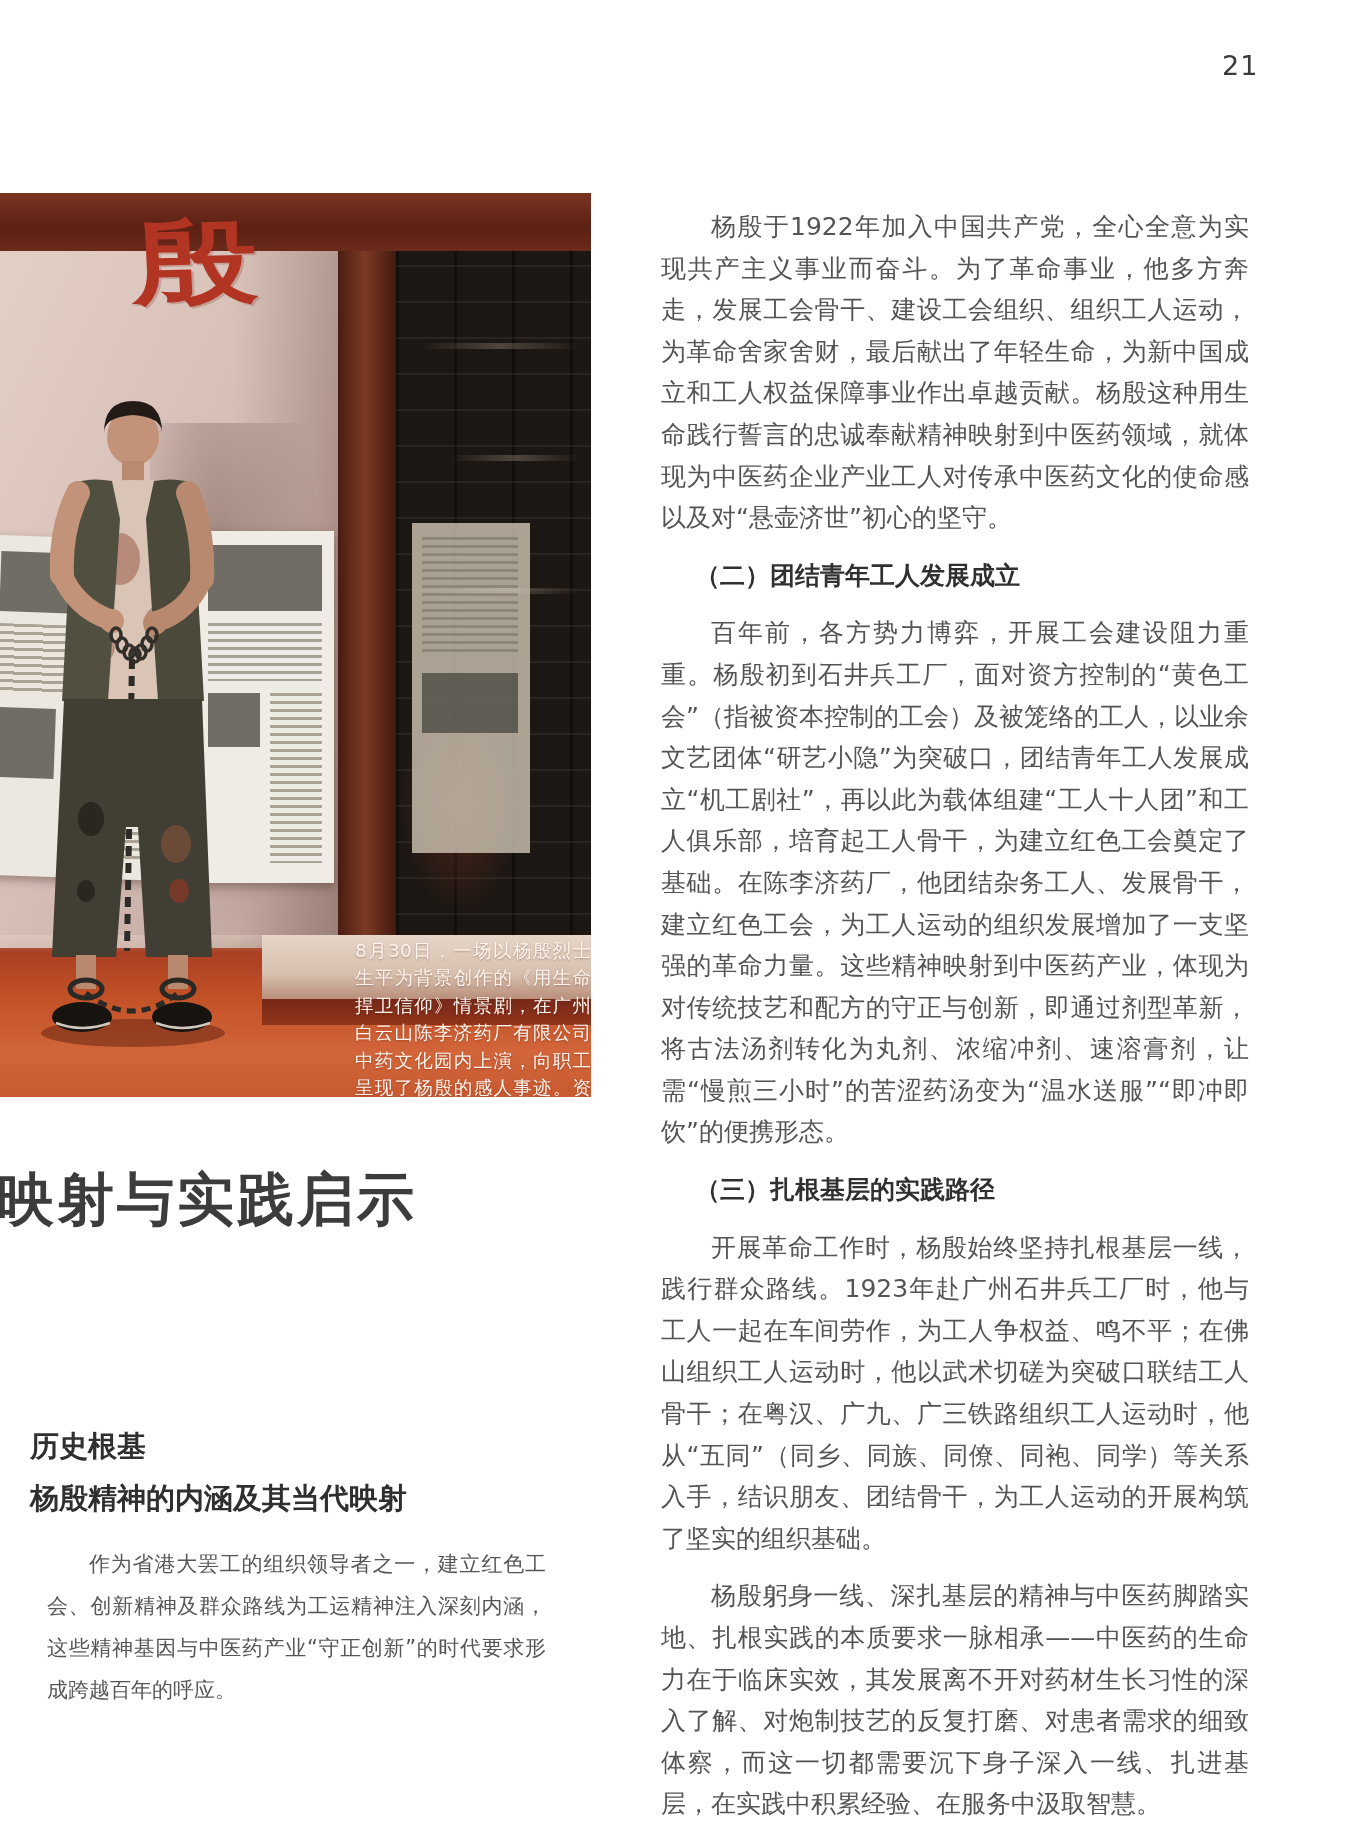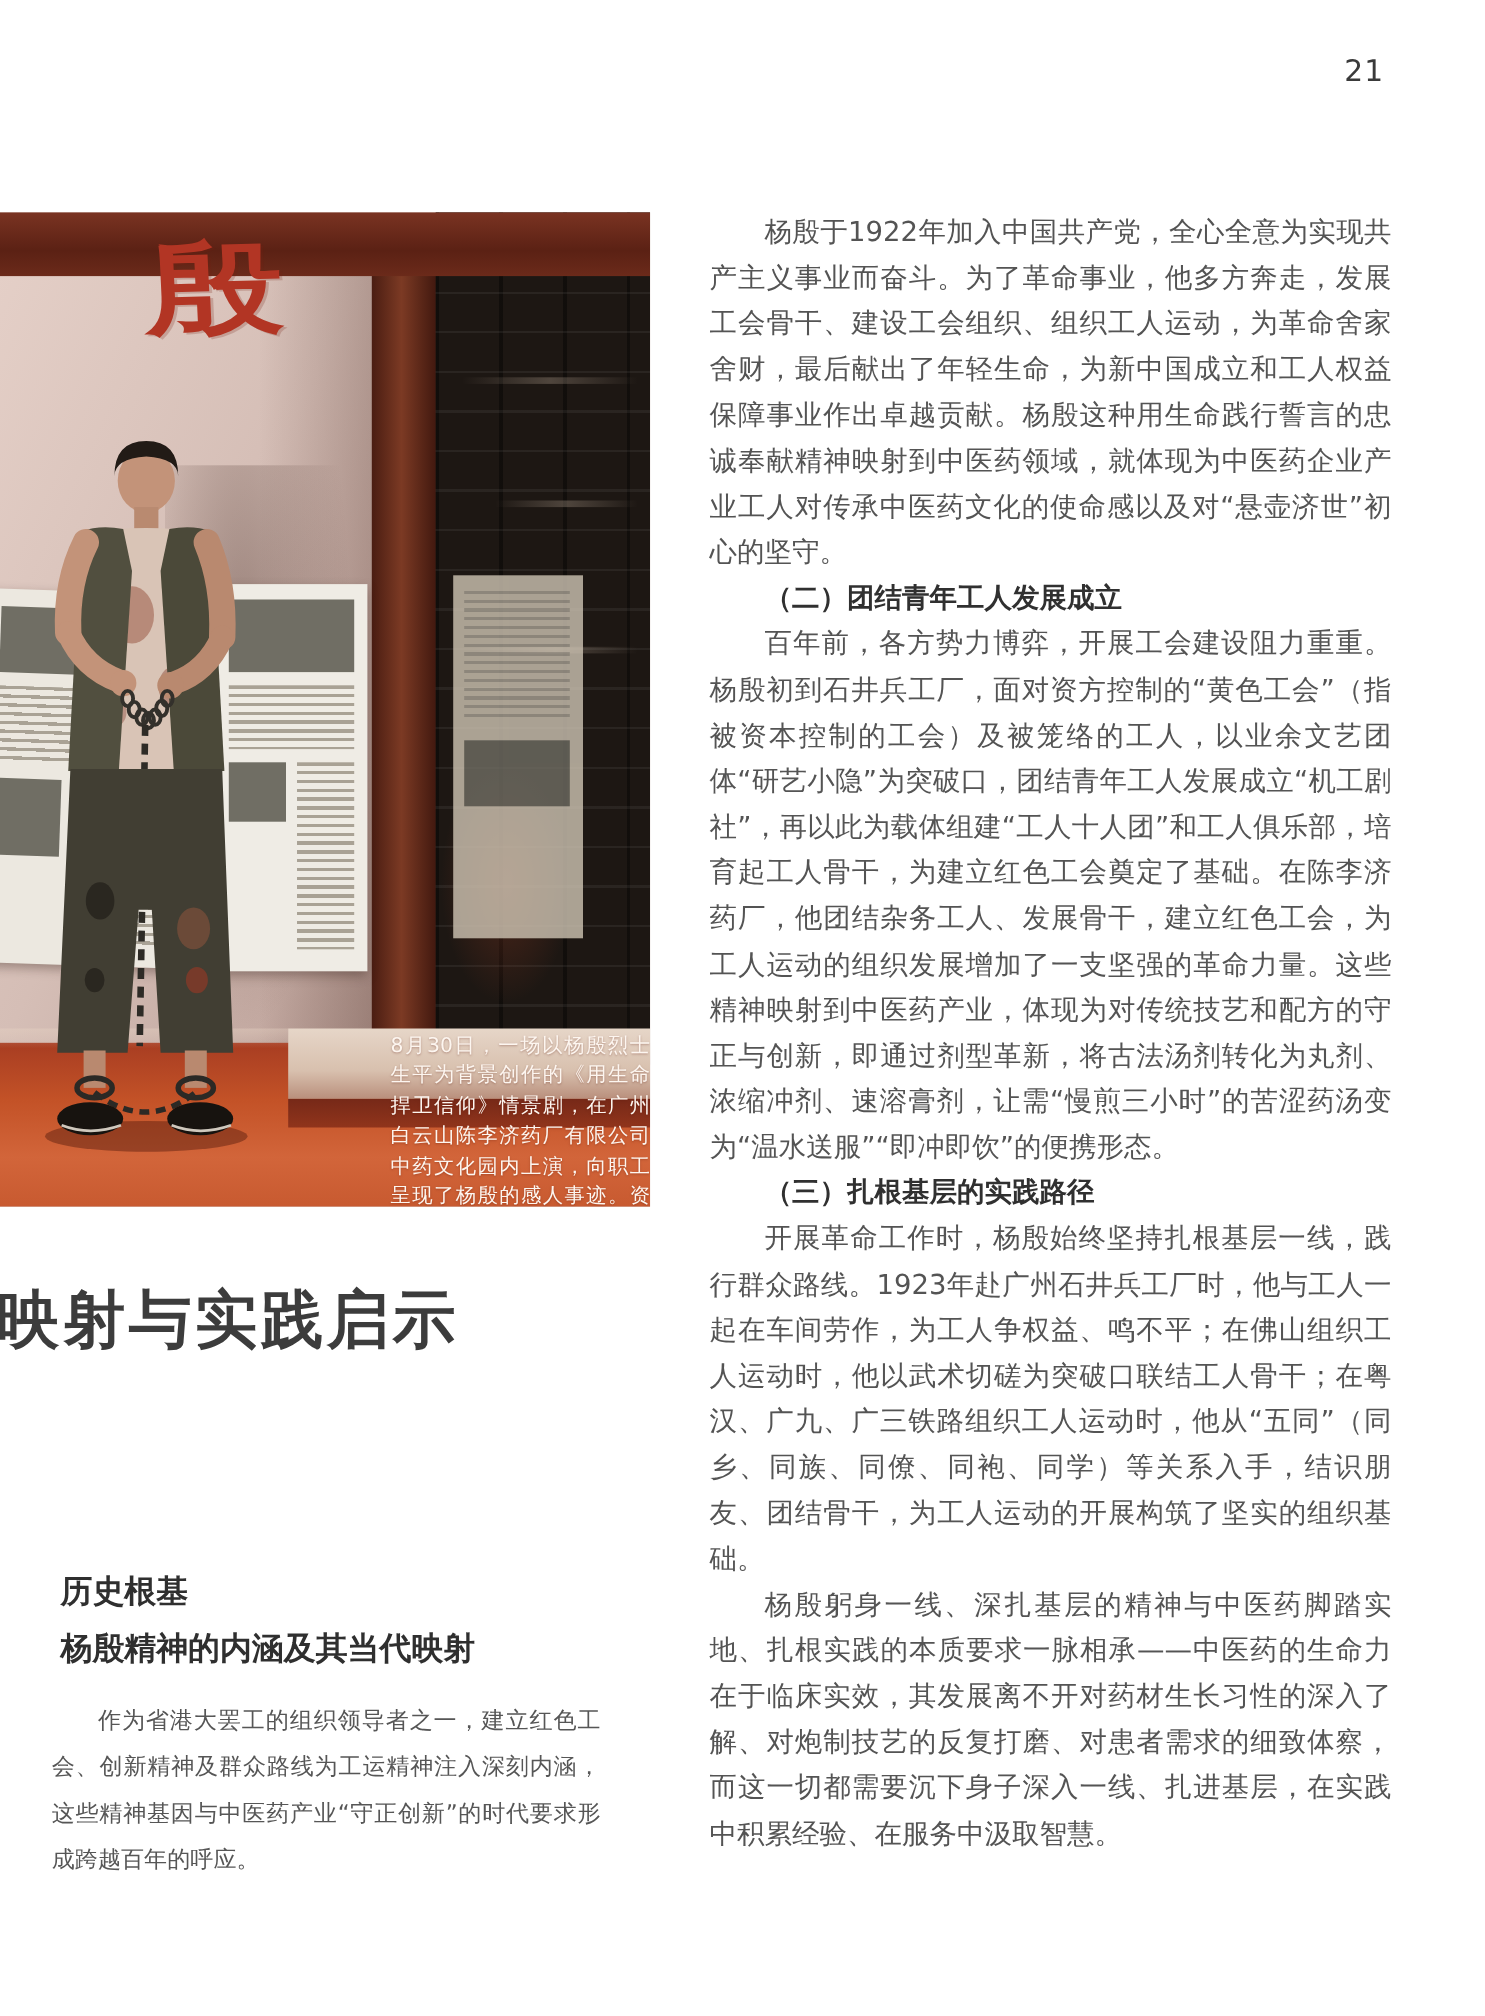--- a/index.html
+++ b/index.html
@@ -43,33 +43,33 @@
   .stage-light{position:absolute;left:262px;top:742px;width:329px;height:64px;background:linear-gradient(180deg,#e6d6c8,#d8c0ae 60%,#b98f7c);}
   .stage-dark{position:absolute;left:262px;top:806px;width:329px;height:26px;background:linear-gradient(180deg,#6e2416,#8a3019);opacity:.9;}
   .caption{
     position:absolute;left:355px;top:744px;width:236px;
     font-size:18.5px;line-height:27.4px;color:#fdf6f0;text-align:justify;
     text-shadow:0 1px 2px rgba(90,20,8,.35);
   }
 
   
   .headline{position:absolute;left:-3px;top:1162px;font-size:57px;font-weight:bold;color:#3c3c3c;letter-spacing:3px;white-space:nowrap;}
-  .kicker{position:absolute;left:55px;top:1420px;font-size:29px;font-weight:bold;color:#2f2f2f;line-height:52px;}
+  .kicker{position:absolute;left:30px;top:1420px;font-size:29px;font-weight:bold;color:#2f2f2f;line-height:52px;}
   .intro{
     position:absolute;left:47px;top:1543px;width:499px;
     font-size:21px;line-height:42px;color:#565656;text-align:justify;text-indent:2em;
   }
 
   
   .rightcol{
     position:absolute;left:645px;top:190px;width:620px;
     font-size:25px;line-height:41.6px;color:#545454;text-align:justify;
   }
   .sec-heading{font-weight:bold;color:#303030;text-indent:2em;}
-  .rightcol p{margin:0;text-indent:2em;}
+  .rightcol p{margin:16px;text-indent:2em;}
 </style>
 </head>
 <body>
 
 <div class="pagenum">21</div>
 
 <div class="photo">
   <div class="wall"></div>
   <div class="wall-shade"></div>
   <div class="man-wall-shadow"></div>

